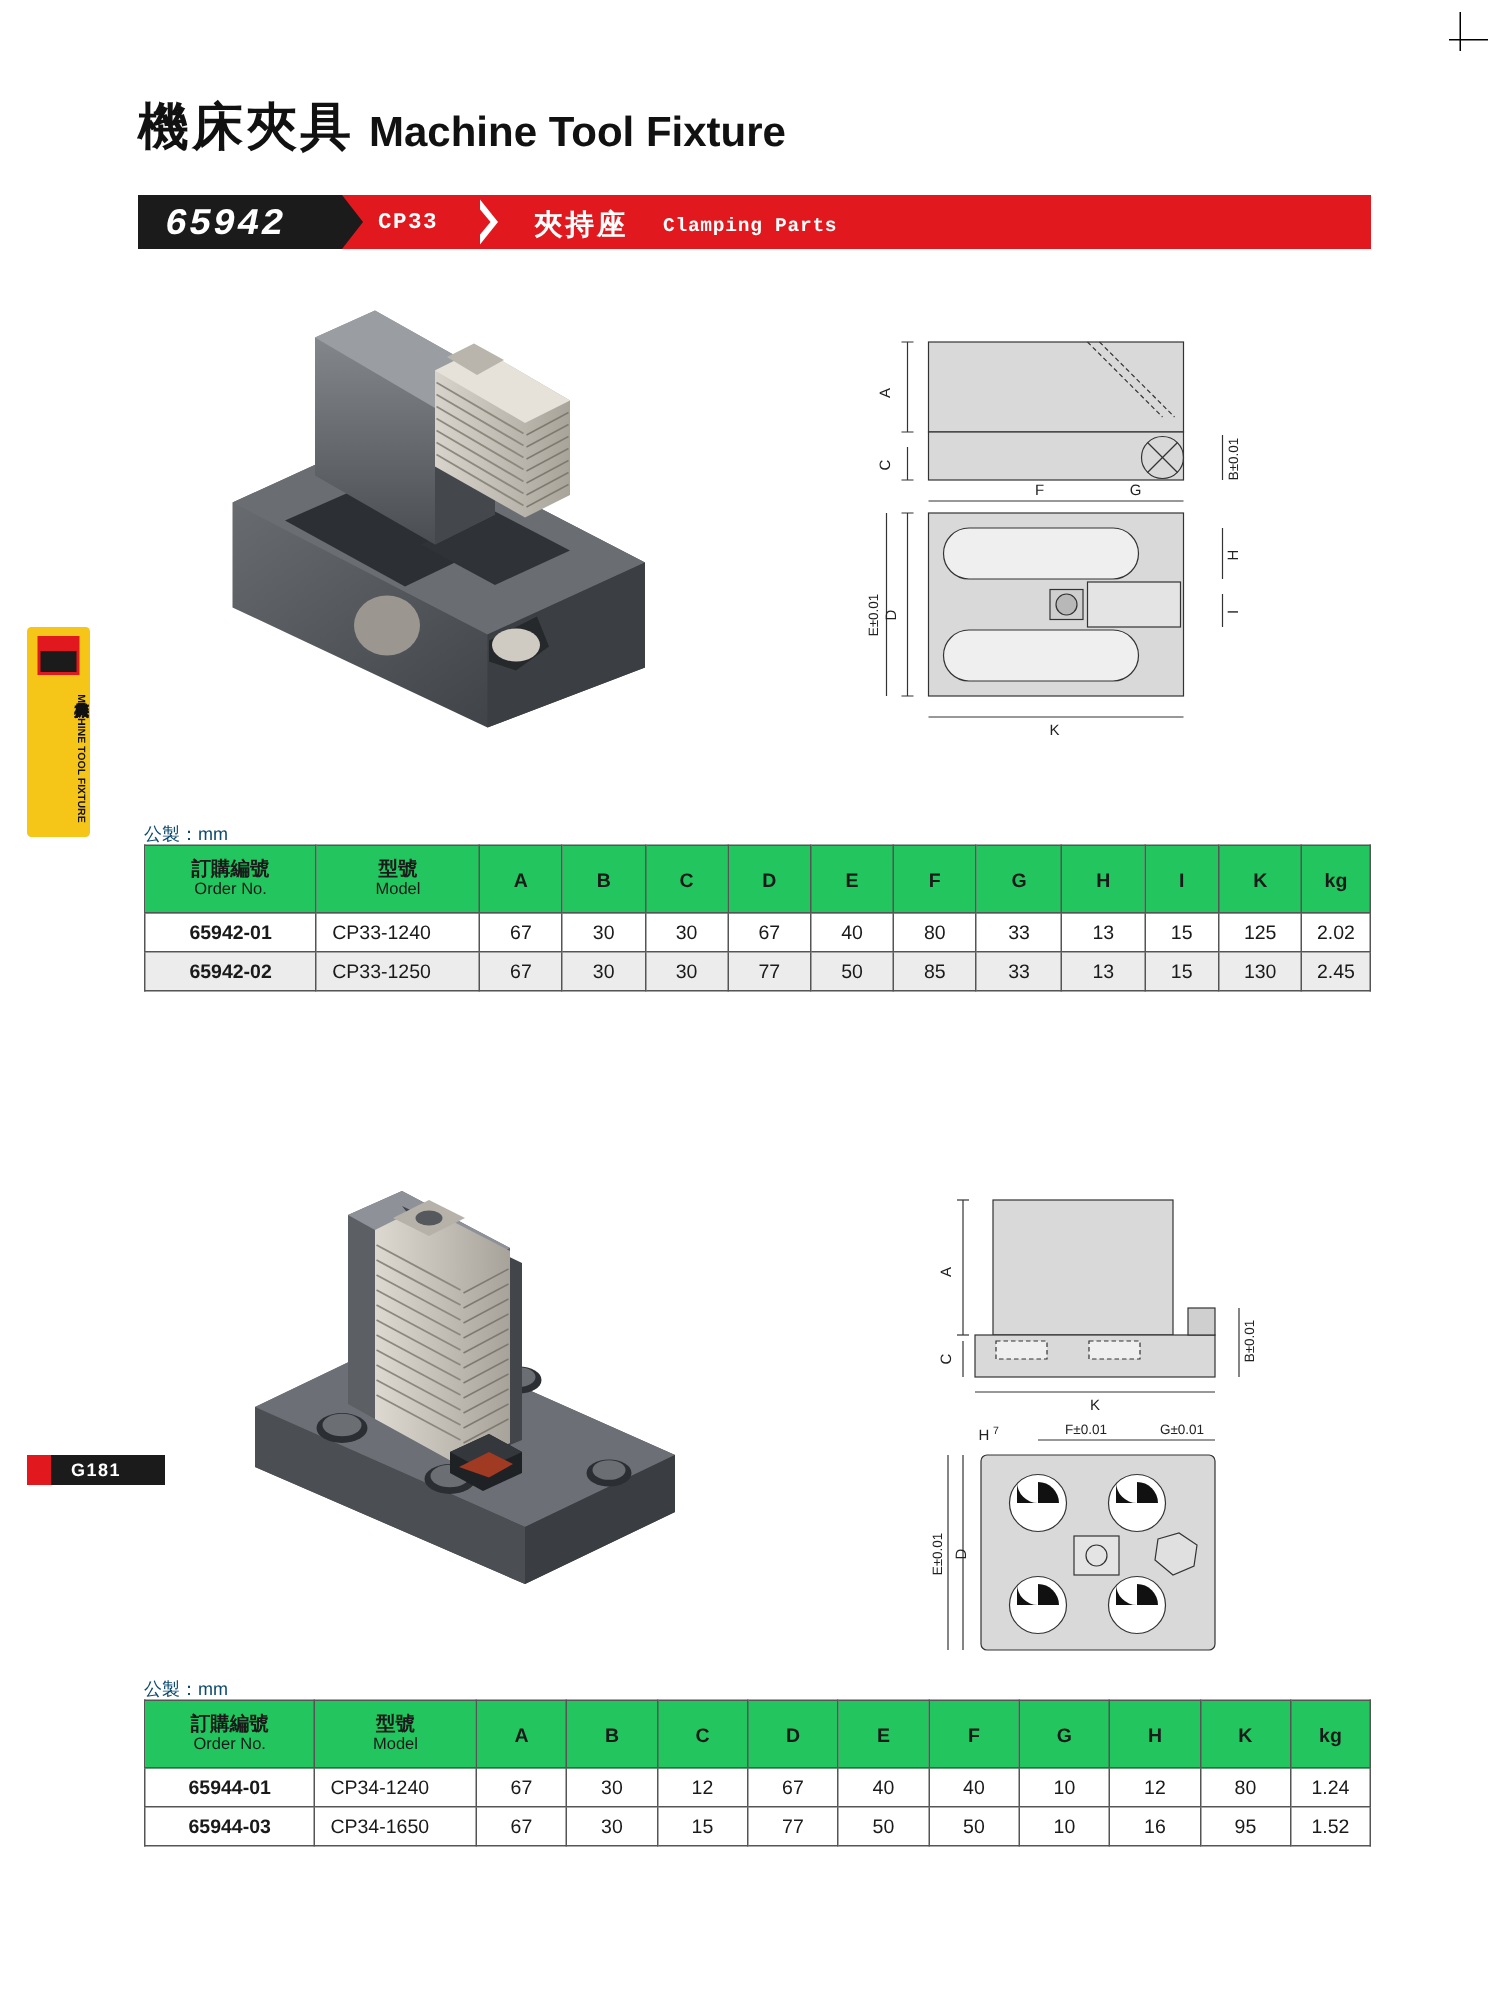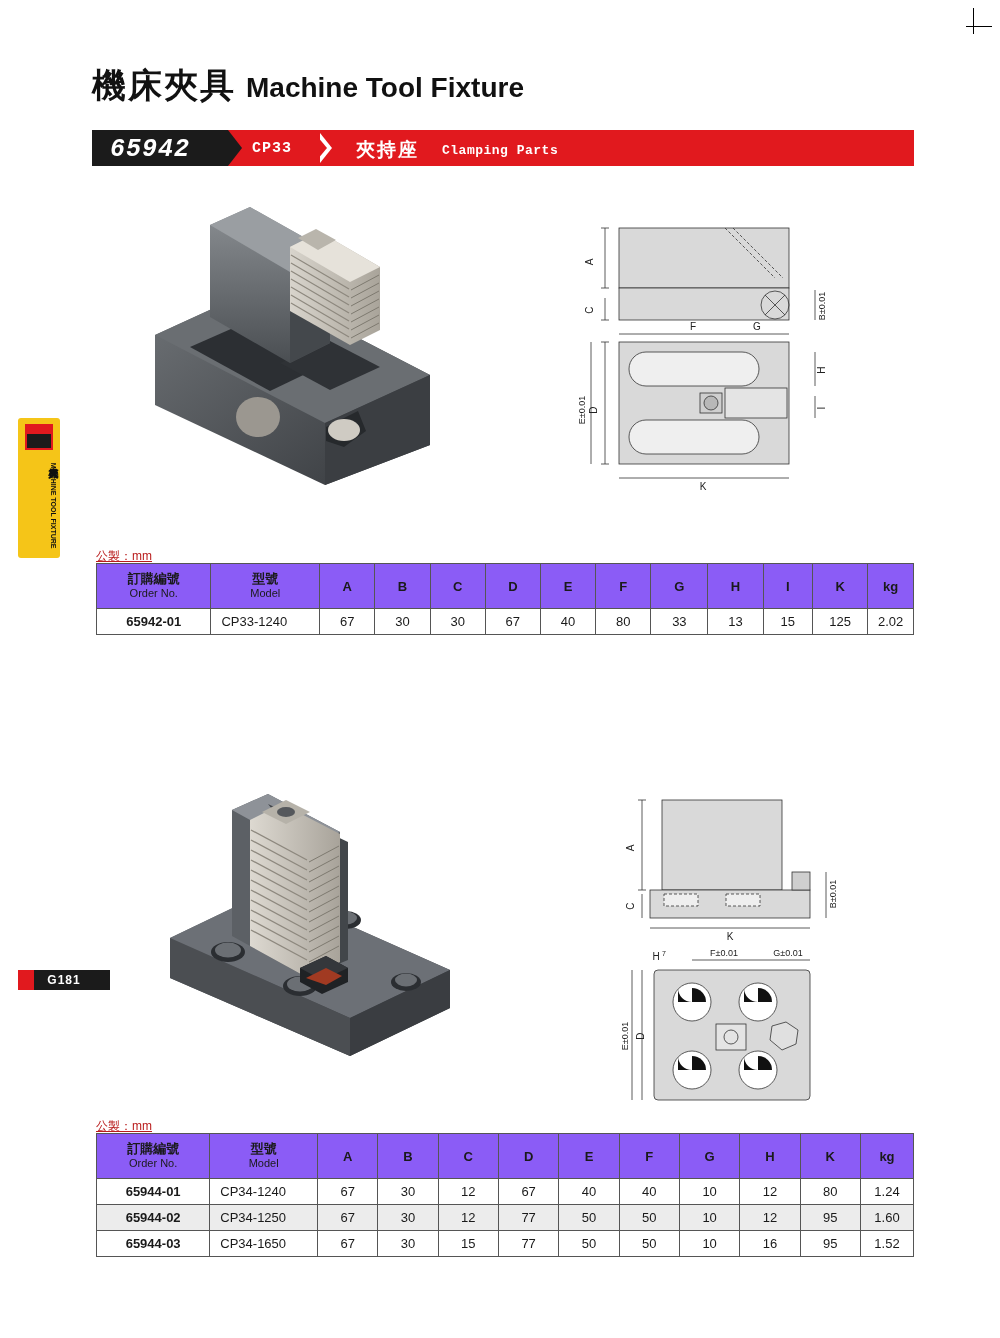--- a/index.html
+++ b/index.html
@@ -44,24 +44,24 @@
   .sidetab .thumb .blk{position:absolute;left:2px;top:10px;width:24px;height:14px;background:#1b1b1b;}
   .sidetab .vtxt{position:absolute;left:0;top:36px;width:42px;text-align:center;
       writing-mode:vertical-rl;font-size:10px;line-height:13px;color:#111;font-weight:bold;height:100px;}
   .sidetab .vtxt small{font-size:7px;}
 
   
   .photo{position:absolute;}
   .tech{position:absolute;}
 
   
-  .unit{position:absolute;font-size:12px;color:#b91c1c;text-decoration:underline;}
+  .unit{position:absolute;font-size:12px;color:#0c4a6e;}
   table.spec{position:absolute;border-collapse:collapse;font-size:13px;}
   table.spec th,table.spec td{border:1px solid #555;text-align:center;}
-  table.spec thead th{background:#8b5cf6;height:42px;font-weight:bold;}
+  table.spec thead th{background:#22c55e;height:42px;font-weight:bold;}
   table.spec thead th.hdr2{line-height:15px;font-size:13px;}
   table.spec thead th.hdr2 small{display:block;font-weight:normal;font-size:11px;}
   table.spec tbody td{height:23px;}
   table.spec tbody tr.alt td{background:#ececec;}
   table.spec td.order{font-weight:bold;text-align:center;}
   table.spec td.model{text-align:left;padding-left:10px;}
 
   
   .footer{position:absolute;left:18px;bottom:40px;width:92px;height:20px;background:#1b1b1b;}
   .footer .pg{position:absolute;left:0;top:0;width:92px;height:20px;color:#fff;font-size:12px;font-weight:bold;
@@ -252,20 +252,35 @@
         <td>30</td>
         <td>67</td>
         <td>40</td>
         <td>80</td>
         <td>33</td>
         <td>13</td>
         <td>15</td>
         <td>125</td>
         <td>2.02</td>
       </tr>
+      <tr class="alt">
+        <td class="order">65942-02</td>
+        <td class="model">CP33-1250</td>
+        <td>67</td>
+        <td>30</td>
+        <td>30</td>
+        <td>77</td>
+        <td>50</td>
+        <td>85</td>
+        <td>33</td>
+        <td>13</td>
+        <td>15</td>
+        <td>130</td>
+        <td>2.45</td>
+      </tr>
     </tbody>
   </table>
 
 
   <svg class="photo" style="left:150px;top:790px;" width="330" height="310" viewBox="0 0 330 310">
     <defs>
       <linearGradient id="h1" x1="0" y1="0" x2="1" y2="1">
         <stop offset="0" stop-color="#70747a"></stop>
           <stop offset="1" stop-color="#33363a"></stop>
       </linearGradient>
@@ -427,34 +442,20 @@
         <td>30</td>
         <td>12</td>
         <td>67</td>
         <td>40</td>
         <td>40</td>
         <td>10</td>
         <td>12</td>
         <td>80</td>
         <td>1.24</td>
       </tr>
-      <tr class="alt">
-        <td class="order">65944-02</td>
-        <td class="model">CP34-1250</td>
-        <td>67</td>
-        <td>30</td>
-        <td>12</td>
-        <td>77</td>
-        <td>50</td>
-        <td>50</td>
-        <td>10</td>
-        <td>12</td>
-        <td>95</td>
-        <td>1.60</td>
-      </tr>
       <tr>
         <td class="order">65944-03</td>
         <td class="model">CP34-1650</td>
         <td>67</td>
         <td>30</td>
         <td>15</td>
         <td>77</td>
         <td>50</td>
         <td>50</td>
         <td>10</td>

